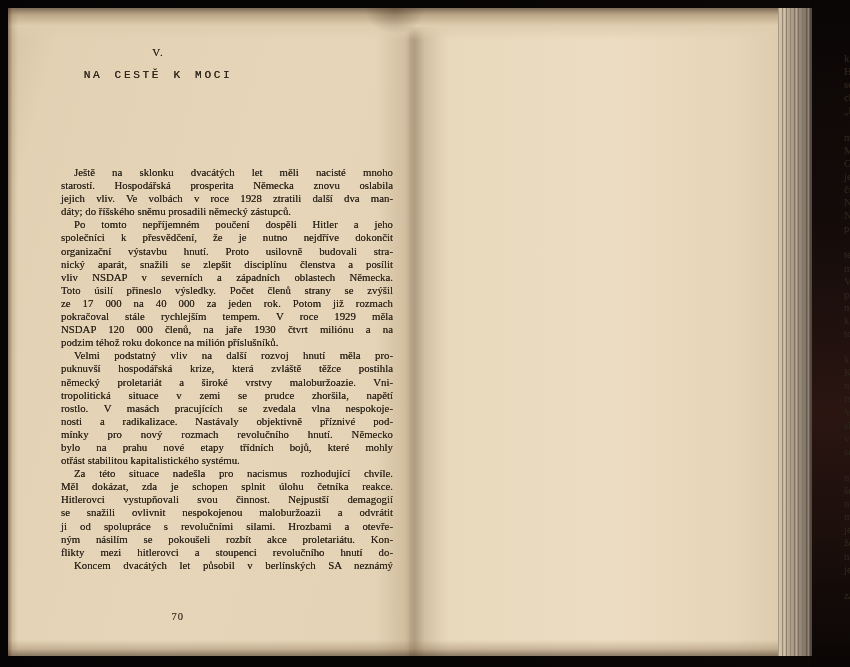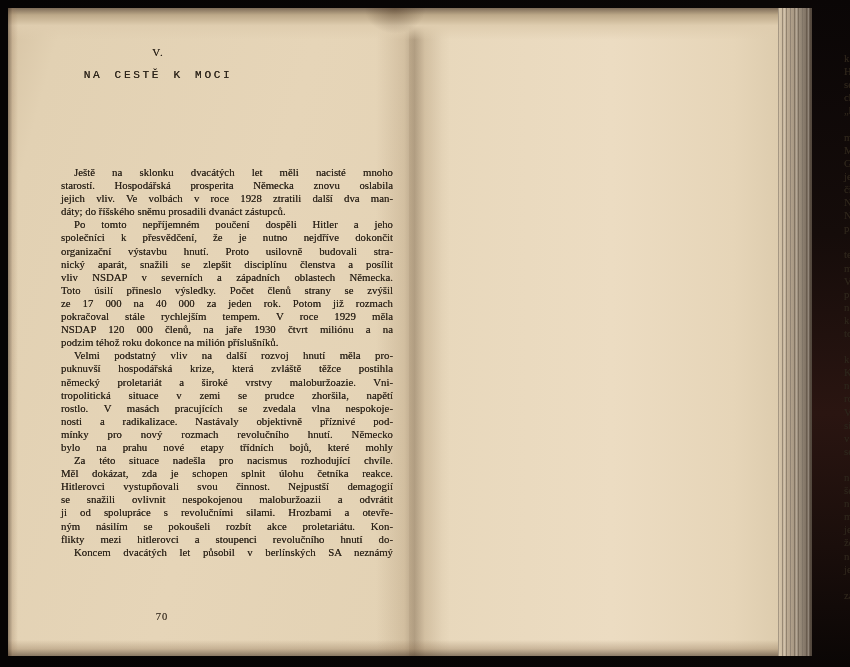--- a/index.html
+++ b/index.html
@@ -40,21 +40,21 @@
     text-shadow:0 0 .5px rgba(45,35,25,.85);}
   .text-left{left:53px;top:158px;width:332px;}
   .text-right{left:435px;top:44px;width:334px;}
   .line{text-align:justify;text-align-last:justify;}
   .line.last{text-align-last:left;}
   .line.indent{text-indent:13px;}
   .heading{position:absolute;left:40px;top:38px;width:220px;text-align:center;
     color:#2d251b;text-shadow:0 0 .5px rgba(45,35,25,.85);}
   .chapter-num{font-size:11px;letter-spacing:1px;}
   .chapter-title{margin-top:11px;font-size:11.2px;letter-spacing:2.6px;word-spacing:3px;white-space:nowrap;font-family:Liberation Mono, monospace;}
-  .page-num{position:absolute;top:603px;width:44px;text-align:center;color:#453a2c;
+  .page-num{position:absolute;top:603px;width:44px;text-align:right;color:#453a2c;
     font-size:10.5px;letter-spacing:1px;text-shadow:0 0 .4px rgba(70,58,44,.8);}
   .page-num-left{left:132px;}
 </style>
 </head>
 <body>
 
 <div class="stage">
   <div class="backdrop"></div>
   <div class="right-dark"></div>
 
@@ -63,21 +63,21 @@
     <div class="page page-left">
       <div class="heading">
         <div class="chapter-num">V.</div>
         <div class="chapter-title">NA CESTĚ K MOCI</div>
       </div>
       <div class="text-block text-left">
           <div class="para">
             <div class="line indent">Ještě na sklonku dvacátých let měli nacisté mnoho</div>
             <div class="line">starostí. Hospodářská prosperita Německa znovu oslabila</div>
             <div class="line">jejich vliv. Ve volbách v roce 1928 ztratili další dva man-</div>
-            <div class="line last">dáty; do říšského sněmu prosadili dvanáct zástupců.</div>
+            <div class="line last">dáty; do říšského sněmu prosadili německý zástupců.</div>
           </div>
           <div class="para">
             <div class="line indent">Po tomto nepříjemném poučení dospěli Hitler a jeho</div>
             <div class="line">společníci k přesvědčení, že je nutno nejdříve dokončit</div>
             <div class="line">organizační výstavbu hnutí. Proto usilovně budovali stra-</div>
             <div class="line">nický aparát, snažili se zlepšit disciplínu členstva a posílit</div>
             <div class="line">vliv NSDAP v severních a západních oblastech Německa.</div>
             <div class="line">Toto úsilí přineslo výsledky. Počet členů strany se zvýšil</div>
             <div class="line">ze 17 000 na 40 000 za jeden rok. Potom již rozmach</div>
             <div class="line">pokračoval stále rychlejším tempem. V roce 1929 měla</div>
@@ -86,20 +86,21 @@
           </div>
           <div class="para">
             <div class="line indent">Velmi podstatný vliv na další rozvoj hnutí měla pro-</div>
             <div class="line">puknuvší hospodářská krize, která zvláště těžce postihla</div>
             <div class="line">německý proletariát a široké vrstvy maloburžoazie. Vni-</div>
             <div class="line">tropolitická situace v zemi se prudce zhoršila, napětí</div>
             <div class="line">rostlo. V masách pracujících se zvedala vlna nespokoje-</div>
             <div class="line">nosti a radikalizace. Nastávaly objektivně příznivé pod-</div>
             <div class="line">mínky pro nový rozmach revolučního hnutí. Německo</div>
             <div class="line">bylo na prahu nové etapy třídních bojů, které mohly</div>
+            <div class="line last">otřást stabilitou kapitalistického systému.</div>
           </div>
           <div class="para">
             <div class="line indent">Za této situace nadešla pro nacismus rozhodující chvíle.</div>
             <div class="line">Měl dokázat, zda je schopen splnit úlohu četníka reakce.</div>
             <div class="line">Hitlerovci vystupňovali svou činnost. Nejpustší demagogií</div>
             <div class="line">se snažili ovlivnit nespokojenou maloburžoazii a odvrátit</div>
             <div class="line">ji od spolupráce s revolučními silami. Hrozbami a otevře-</div>
             <div class="line">ným násilím se pokoušeli rozbít akce proletariátu. Kon-</div>
             <div class="line">flikty mezi hitlerovci a stoupenci revolučního hnutí do-</div>
           </div>

